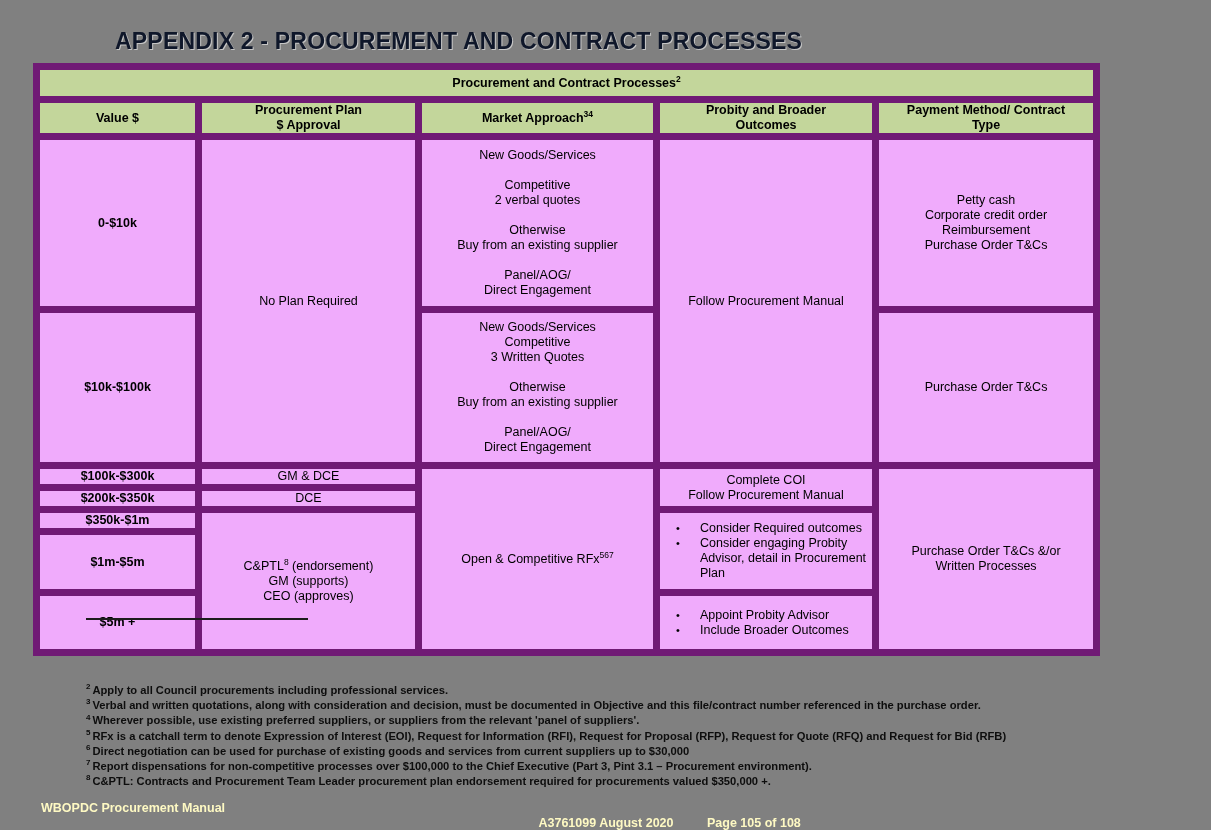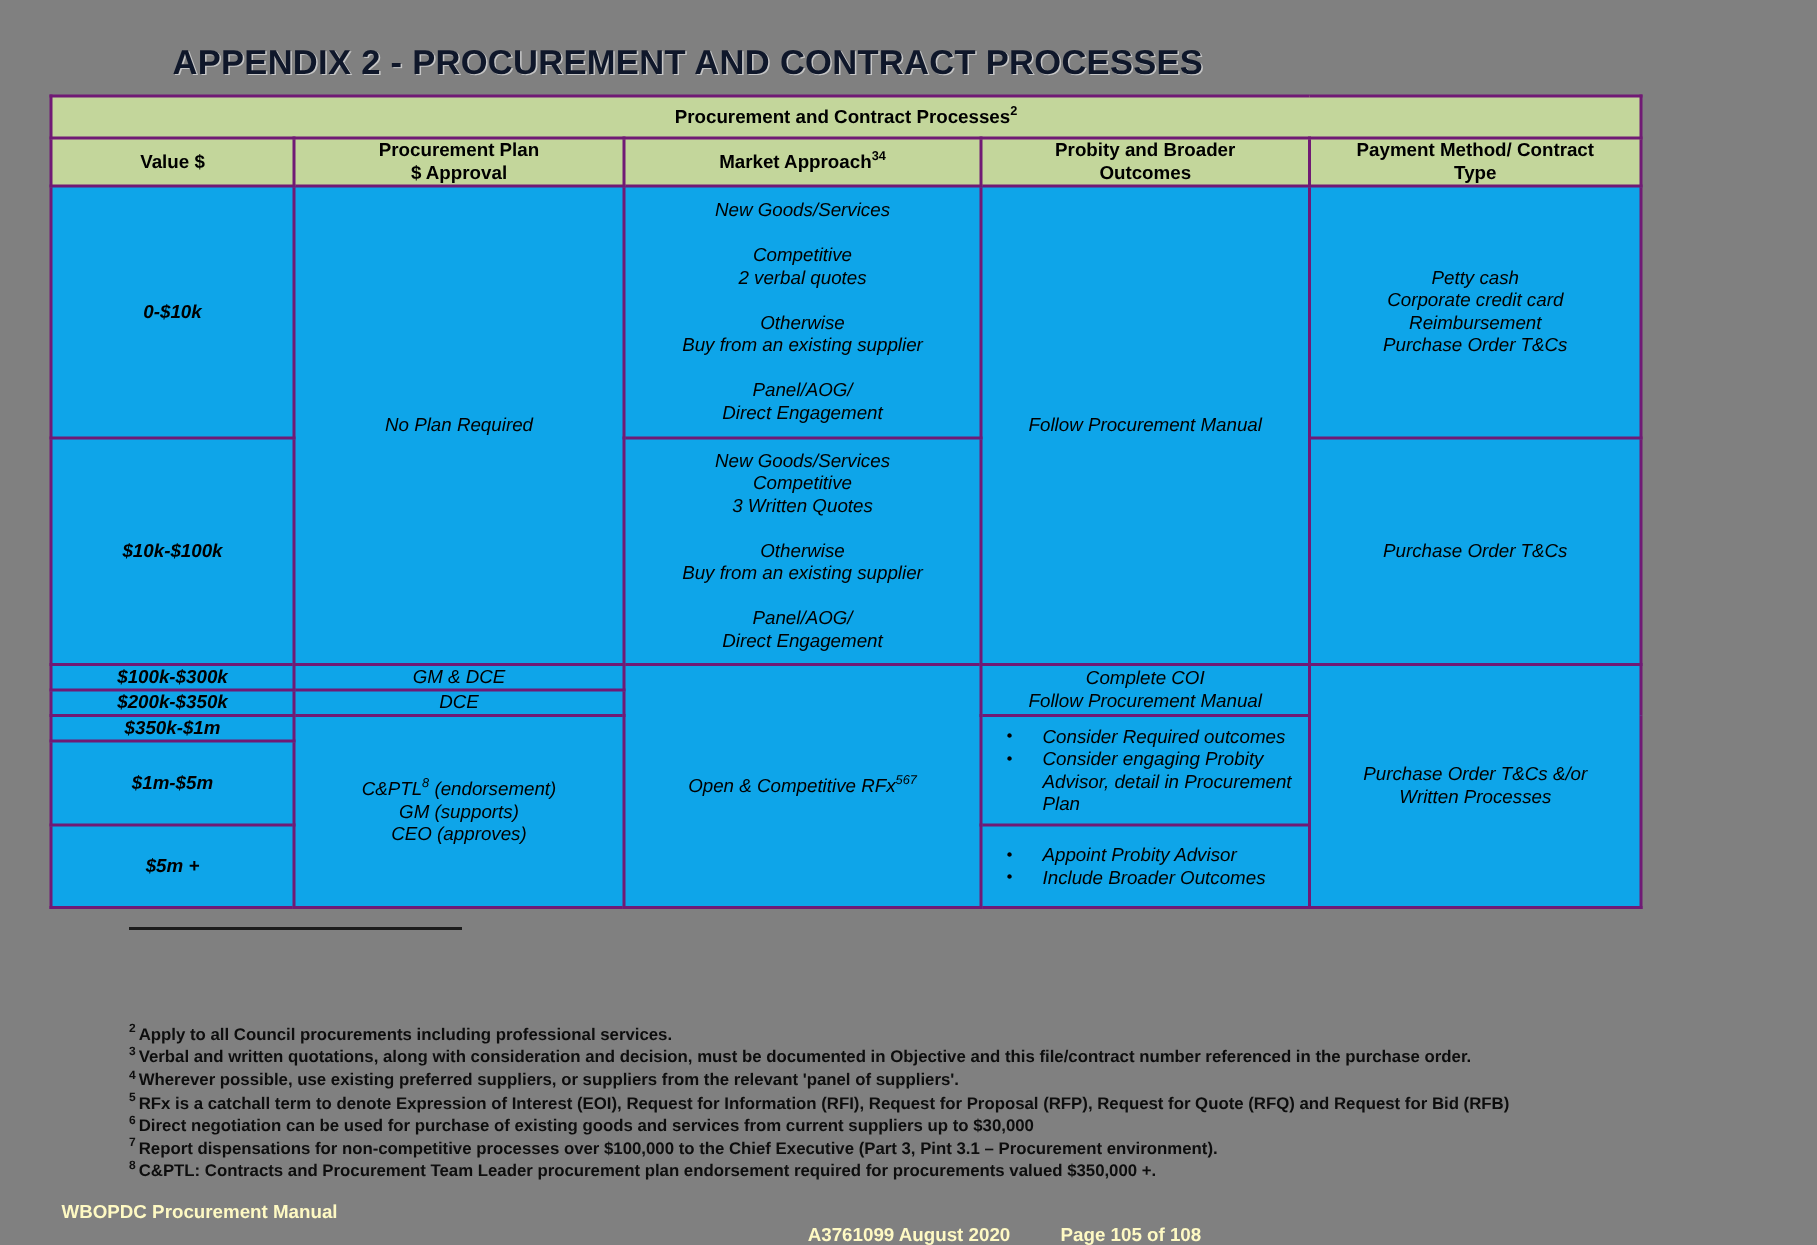--- a/index.html
+++ b/index.html
@@ -41,44 +41,43 @@
     left: 33px;
     top: 63px;
     width: 1060px;
   }
   table.proc {
     border-collapse: collapse;
     width: 1060px;
     table-layout: fixed;
   }
   table.proc td, table.proc th {
-    border: 2px solid #701a75;
+    border: 7px solid #701a75;
     vertical-align: middle;
     text-align: center;
     color: #000000;
     font-size: 12.5px;
     padding: 0;
   }
   .bandhead {
     background: #c3d69b;
     height: 26px;
     font-weight: bold;
     font-size: 13.5px;
   }
   .colhead {
     background: #c3d69b;
     font-weight: bold;
     font-size: 13px;
     height: 30px;
     line-height: 15px;
   }
   .bodycell {
-    background: #0ea5e9;
+    background: #f0abfc;
     line-height: 15px;
-    font-style: italic;
   }
   .valcell {
     font-weight: bold;
     font-size: 13px;
   }
   sup {
     font-size: 8.5px;
     vertical-align: super;
     line-height: 0;
   }
@@ -208,21 +207,21 @@
           <span class="sp"></span>
           <span class="blk">Otherwise</span>
           <span class="blk">Buy from an existing supplier</span>
           <span class="sp"></span>
           <span class="blk">Panel/AOG/</span>
           <span class="blk">Direct Engagement</span>
         </td>
         <td class="bodycell" rowspan="2">Follow Procurement Manual</td>
         <td class="bodycell">
           <span class="blk">Petty cash</span>
-          <span class="blk">Corporate credit card</span>
+          <span class="blk">Corporate credit order</span>
           <span class="blk">Reimbursement</span>
           <span class="blk">Purchase Order T&amp;Cs</span>
         </td>
       </tr>
 
       <tr>
         <td class="bodycell valcell" style="height:149px">$10k-$100k</td>
         <td class="bodycell">
           <span class="blk">New Goods/Services</span>
           <span class="blk">Competitive</span>

